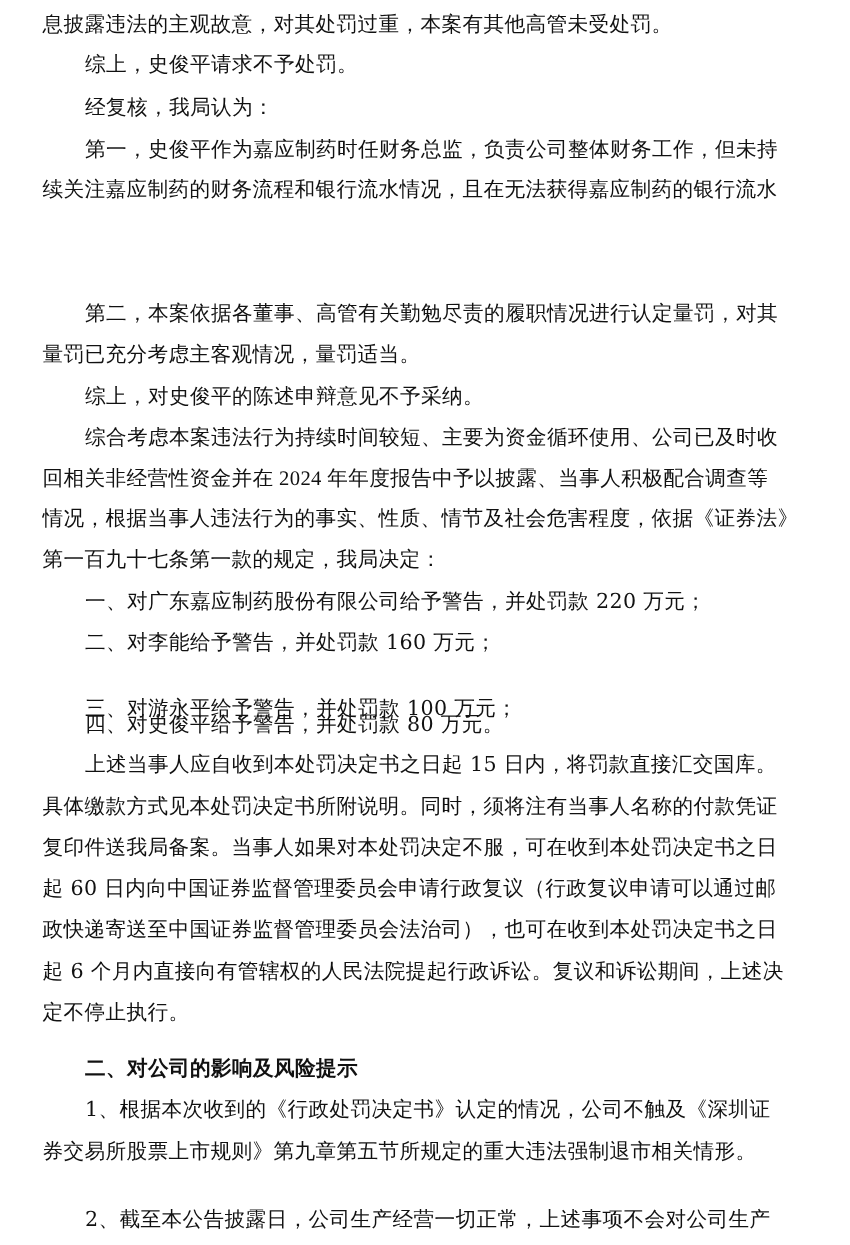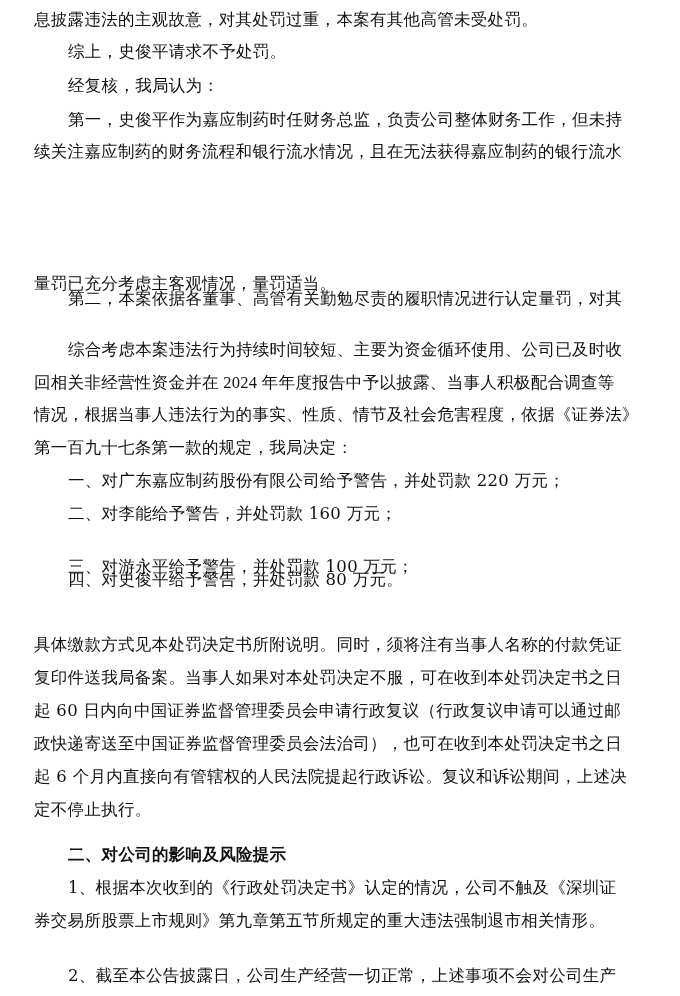--- a/index.html
+++ b/index.html
@@ -35,30 +35,32 @@
   </style>
 </head>
 <body>
 
 <div class="page">
   <div class="line" style="top: 9px;">息披露违法的主观故意，对其处罚过重，本案有其他高管未受处罚。</div>
   <div class="line indent" style="top: 41px;">综上，史俊平请求不予处罚。</div>
   <div class="line indent" style="top: 75px;">经复核，我局认为：</div>
   <div class="line indent" style="top: 109px;">第一，史俊平作为嘉应制药时任财务总监，负责公司整体财务工作，但未持</div>
   <div class="line" style="top: 141px;">续关注嘉应制药的财务流程和银行流水情况，且在无法获得嘉应制药的银行流水</div>
-  <div class="line indent" style="top: 240px; margin-top: 48px;">第二，本案依据各董事、高管有关勤勉尽责的履职情况进行认定量罚，对其</div>
+  <div class="line indent" style="top: 240px;">第二，本案依据各董事、高管有关勤勉尽责的履职情况进行认定量罚，对其</div>
   <div class="line" style="top: 273px;">量罚已充分考虑主客观情况，量罚适当。</div>
+  <div class="line indent" style="top: 306px;">综上，对史俊平的陈述申辩意见不予采纳。</div>
   <div class="line indent" style="top: 339px;">综合考虑本案违法行为持续时间较短、主要为资金循环使用、公司已及时收</div>
   <div class="line" style="top: 372px; font-family: Liberation Serif, serif;">回相关非经营性资金并在 2024 年年度报告中予以披露、当事人积极配合调查等</div>
   <div class="line" style="top: 404px;">情况，根据当事人违法行为的事实、性质、情节及社会危害程度，依据《证券法》</div>
   <div class="line" style="top: 437px;">第一百九十七条第一款的规定，我局决定：</div>
   <div class="line indent" style="top: 470px;">一、对广东嘉应制药股份有限公司给予警告，并处罚款 220 万元；</div>
   <div class="line indent" style="top: 503px;">二、对李能给予警告，并处罚款 160 万元；</div>
   <div class="line indent" style="top: 556px;">三、对游永平给予警告，并处罚款 100 万元；</div>
   <div class="line indent" style="top: 569px;">四、对史俊平给予警告，并处罚款 80 万元。</div>
+  <div class="line indent" style="top: 601px;">上述当事人应自收到本处罚决定书之日起 15 日内，将罚款直接汇交国库。</div>
   <div class="line" style="top: 634px;">具体缴款方式见本处罚决定书所附说明。同时，须将注有当事人名称的付款凭证</div>
   <div class="line" style="top: 667px;">复印件送我局备案。当事人如果对本处罚决定不服，可在收到本处罚决定书之日</div>
   <div class="line" style="top: 700px;">起 60 日内向中国证券监督管理委员会申请行政复议（行政复议申请可以通过邮</div>
   <div class="line" style="top: 733px;">政快递寄送至中国证券监督管理委员会法治司），也可在收到本处罚决定书之日</div>
   <div class="line" style="top: 766px;">起 6 个月内直接向有管辖权的人民法院提起行政诉讼。复议和诉讼期间，上述决</div>
   <div class="line" style="top: 799px;">定不停止执行。</div>
   <div class="line indent bold" style="top: 844px;">二、对公司的影响及风险提示</div>
   <div class="line indent" style="top: 877px;">1、根据本次收到的《行政处罚决定书》认定的情况，公司不触及《深圳证</div>
   <div class="line" style="top: 910px;">券交易所股票上市规则》第九章第五节所规定的重大违法强制退市相关情形。</div>
   <div class="line indent" style="top: 943px; margin-top: 22px;">2、截至本公告披露日，公司生产经营一切正常，上述事项不会对公司生产</div>

